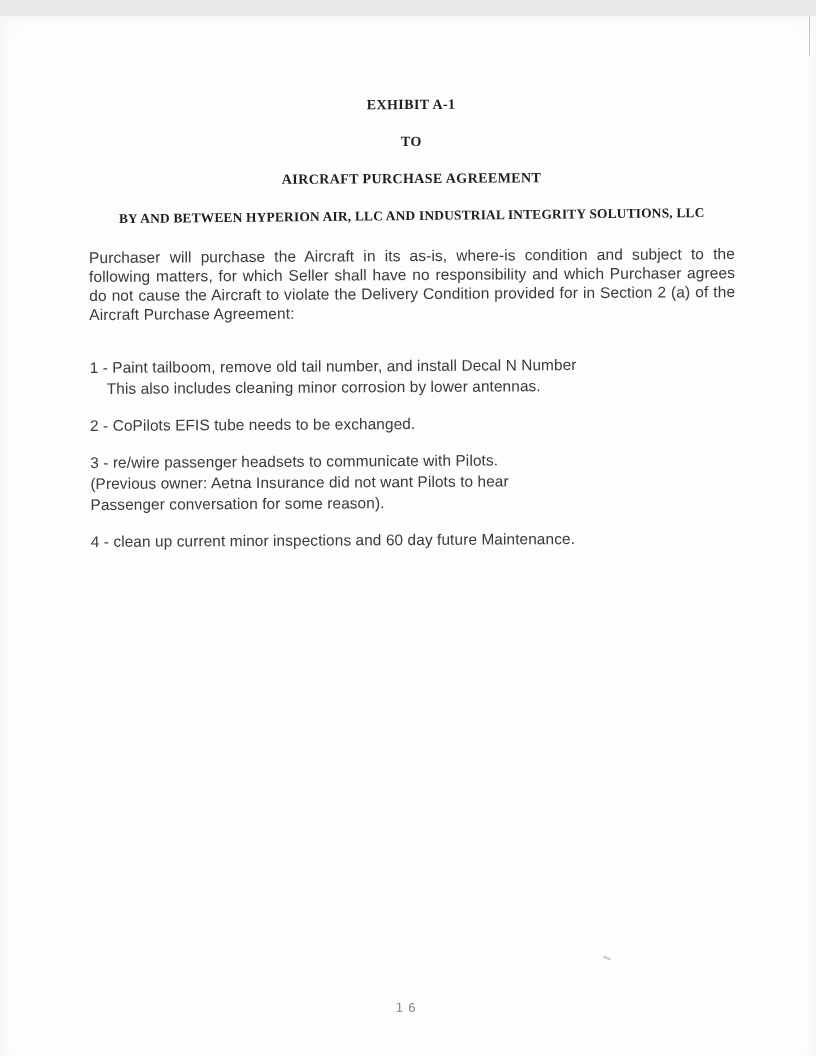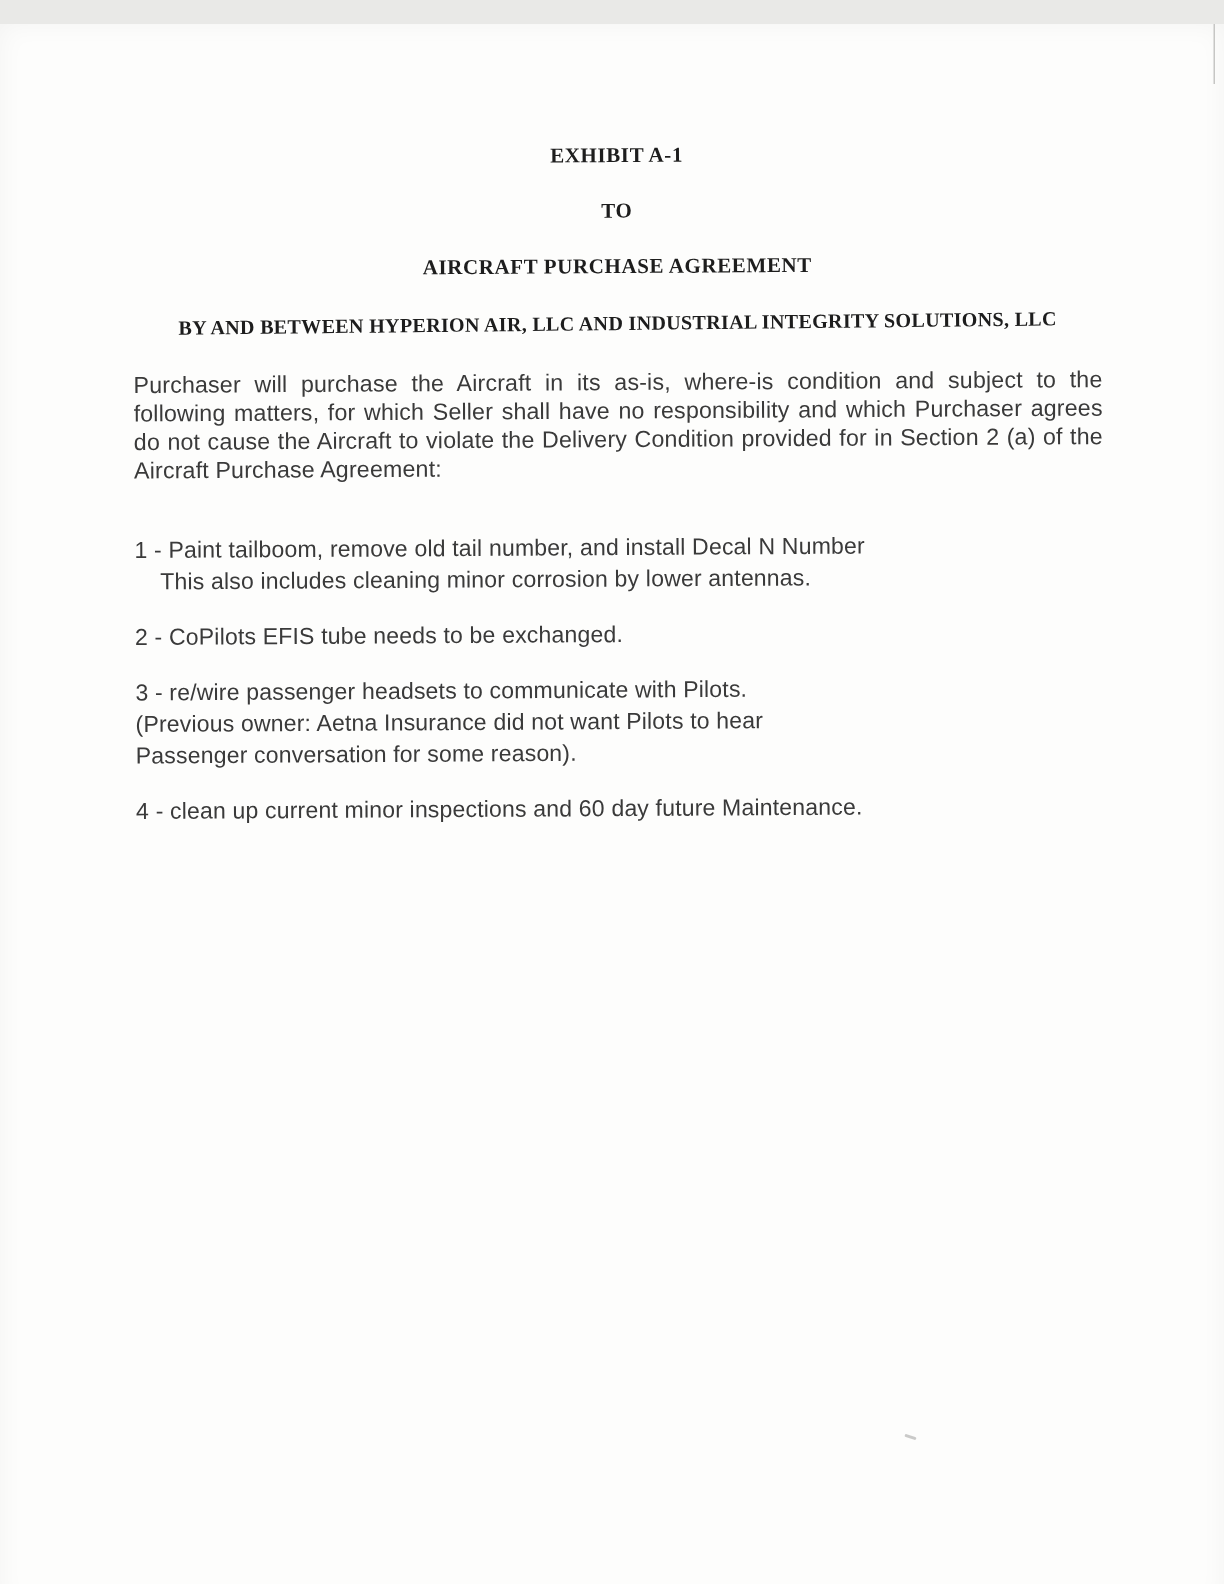--- a/index.html
+++ b/index.html
@@ -135,16 +135,17 @@
     </div>
 
     <div class="item">
       <span class="line">4 - clean up current minor inspections and 60 day future Maintenance.</span>
     </div>
 
   </div>
 
   <div class="artifact-mark"></div>
 
+  <div class="page-number">16</div>
 
   <div class="page-bottom-shade"></div>
 
 </div>
 
 </body></html>

